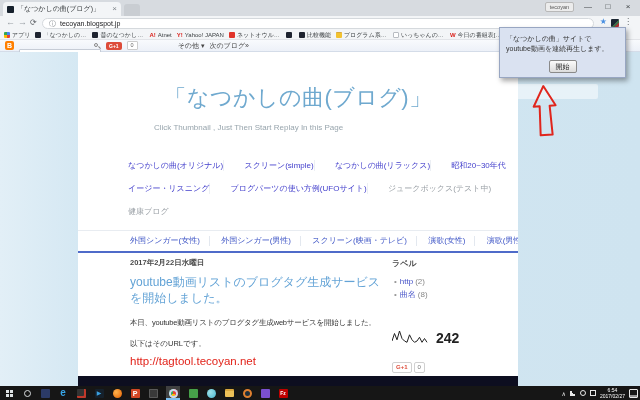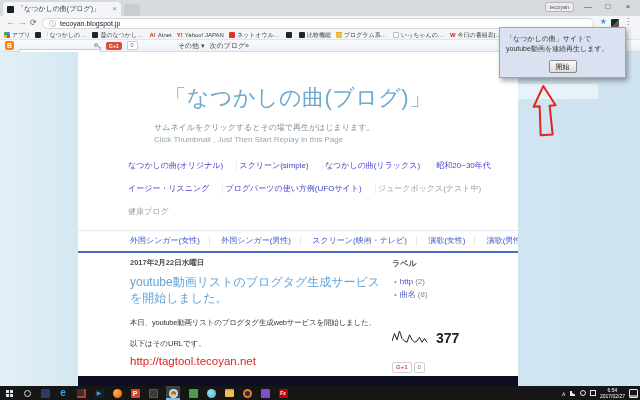--- a/index.html
+++ b/index.html
@@ -69,21 +69,21 @@
   .content{position:absolute;left:78px;width:440px;top:0;height:324px;background:#fff;}
   .blog-footer-strip{position:absolute;left:78px;width:440px;top:324px;height:10px;background:#0d0e20;}
 
   .blog-title{position:absolute;top:31px;left:0;right:0;text-align:center;
     font-size:22px;color:#6fa9cf;letter-spacing:0.5px;}
   .desc{position:absolute;top:70px;left:76px;font-size:8px;line-height:12px;}
   .desc .ja{color:#7d8c98;} .desc .en{color:#98a5ad;}
 
   .nav-row{position:absolute;left:50px;right:8px;font-size:8px;white-space:nowrap;overflow:hidden;}
   .nav-row.r1{top:108px}.nav-row.r2{top:131px}.nav-row.r3{top:154px}
-  .nav-item{display:inline-block;margin-right:0;padding-right:13px;border-right:1px solid #eceff4;}
+  .nav-item{display:inline-block;margin-right:18px;border-right:1px solid #eceff4;}
   .nav-item:last-child{border-right:none;}
   .lnk-v{color:#4440cc;} .lnk-g{color:#9aa0a6;}
 
   .tabs-row{position:absolute;top:178px;left:0;right:0;border-top:1px solid #e8ecf1;
     border-bottom:2px solid #4f6bc9;padding:5px 0 5px 52px;font-size:8px;line-height:10px;white-space:nowrap;overflow:hidden;}
   .cat{display:inline-block;color:#3f56c6;margin-right:9px;padding-right:9px;border-right:1px solid #e3e8ef;}
   .cat:last-child{border-right:none;}
 
   .post{position:absolute;left:52px;top:206px;width:258px;}
   .post-date{position:absolute;top:0;font-size:7.5px;font-weight:bold;color:#4a4a4a;text-align:center;}
@@ -246,21 +246,20 @@
     <span class="nb-count">0</span>
     <span class="nb-gap"></span>
     <span class="nb-link">その他 ▾</span>
     <span class="nb-link">次のブログ»</span>
   </div>
 
   <div class="page">
     <div class="content">
       <div class="blog-title">「なつかしの曲(ブログ)」</div>
       <div class="desc">
-        <div class="ja">サムネイルをクリックするとその場で再生がはじまります。</div>
         <div class="en">Click Thumbnail , Just Then Start Replay In this Page</div>
       </div>
 
       <div class="nav-row r1">
         <span class="nav-item lnk-v">なつかしの曲(オリジナル)</span>
         <span class="nav-item lnk-v">スクリーン(simple)</span>
         <span class="nav-item lnk-v">なつかしの曲(リラックス)</span>
         <span class="nav-item lnk-v">昭和20~30年代</span>
       </div>
       <div class="nav-row r3">
@@ -296,21 +295,21 @@
             <span class="sb-bullet">•</span><span class="sb-link">http</span><span class="sb-count">(2)</span>
           </div>
           <div>
             <span class="sb-bullet">•</span><span class="sb-link">曲名</span><span class="sb-count">(8)</span>
           </div>
         </div>
         <div class="sb-spark-row">
           <svg width="36" height="18">
             <polyline points="0.0,12.0 2.5,4.5 5.0,10.8 7.5,2.0 10.0,9.5 12.5,12.0 15.0,13.3 17.5,5.8 20.0,10.8 22.5,13.3 25.0,12.0 27.5,8.3 30.0,13.3 32.5,9.5 35.0,13.3" fill="none" stroke="#222" stroke-width="1"></polyline>
           </svg>
-          <span class="sb-pv-num">377</span>
+          <span class="sb-pv-num">242</span>
         </div>
         <div class="sb-gplus">
           <span class="gp-btn">G+1</span>
           <span class="gp-count">0</span>
         </div>
       </div>
     </div>
     <div class="blog-footer-strip"></div>
   </div>
 

